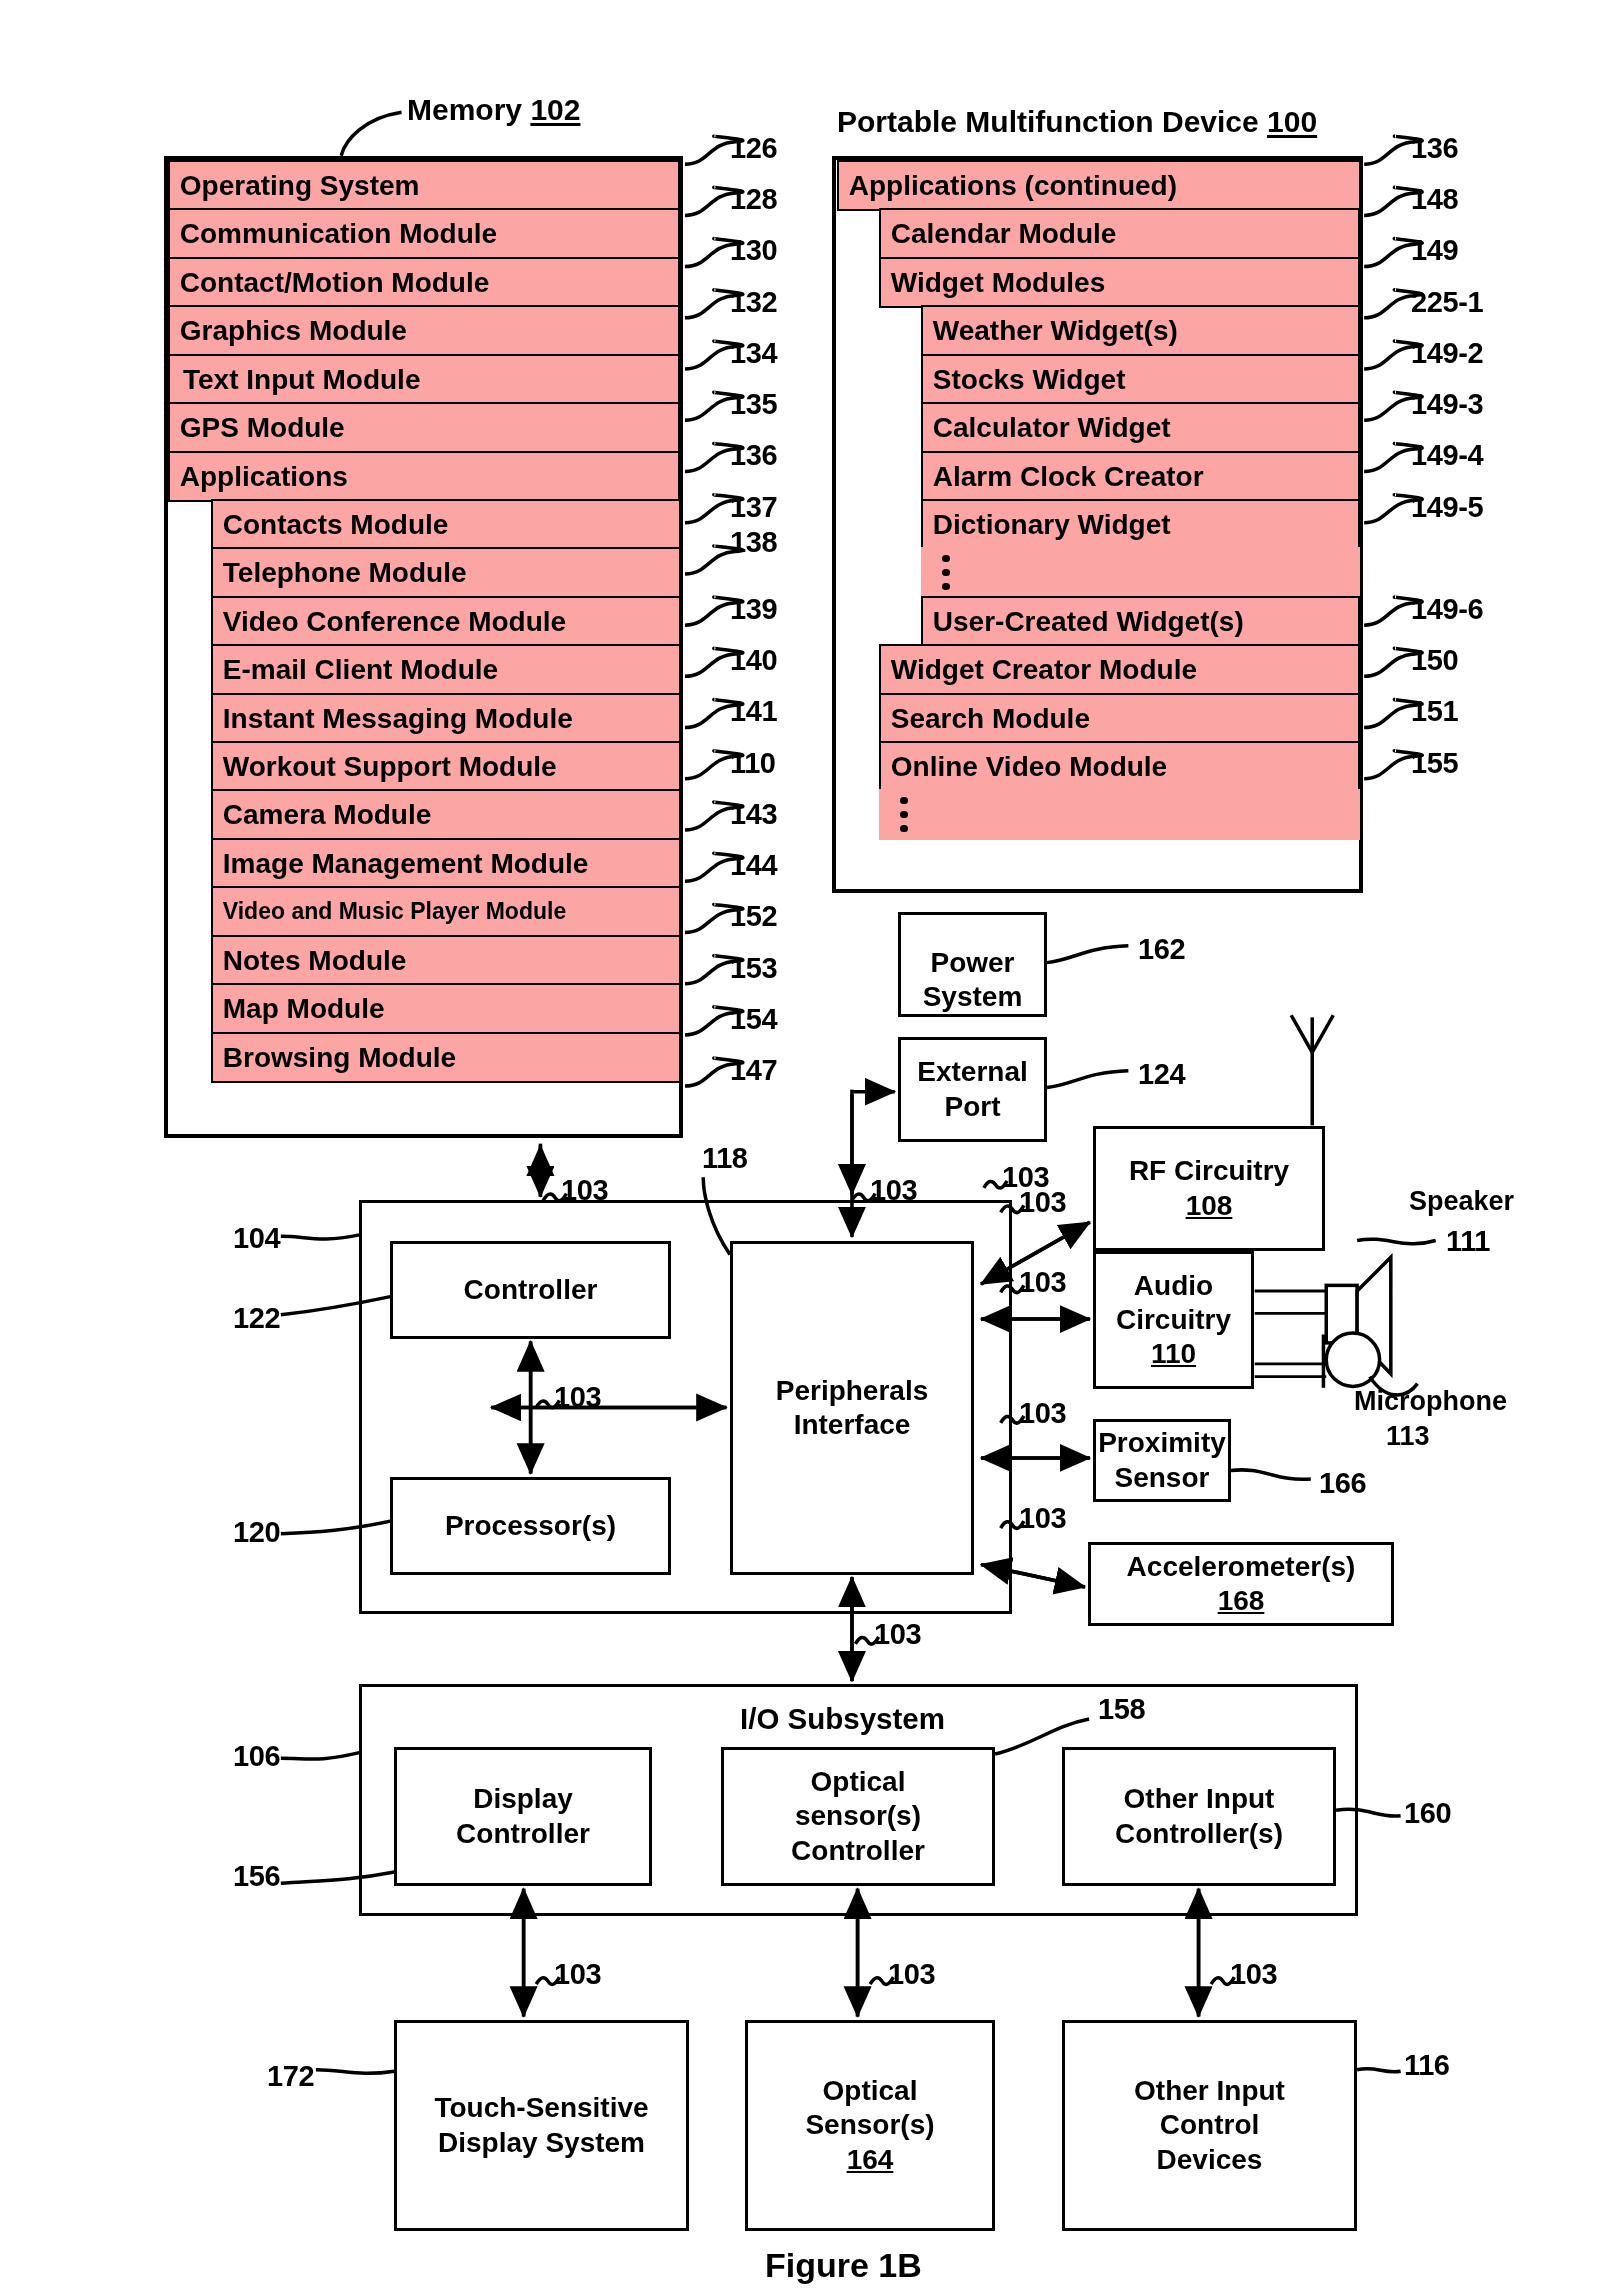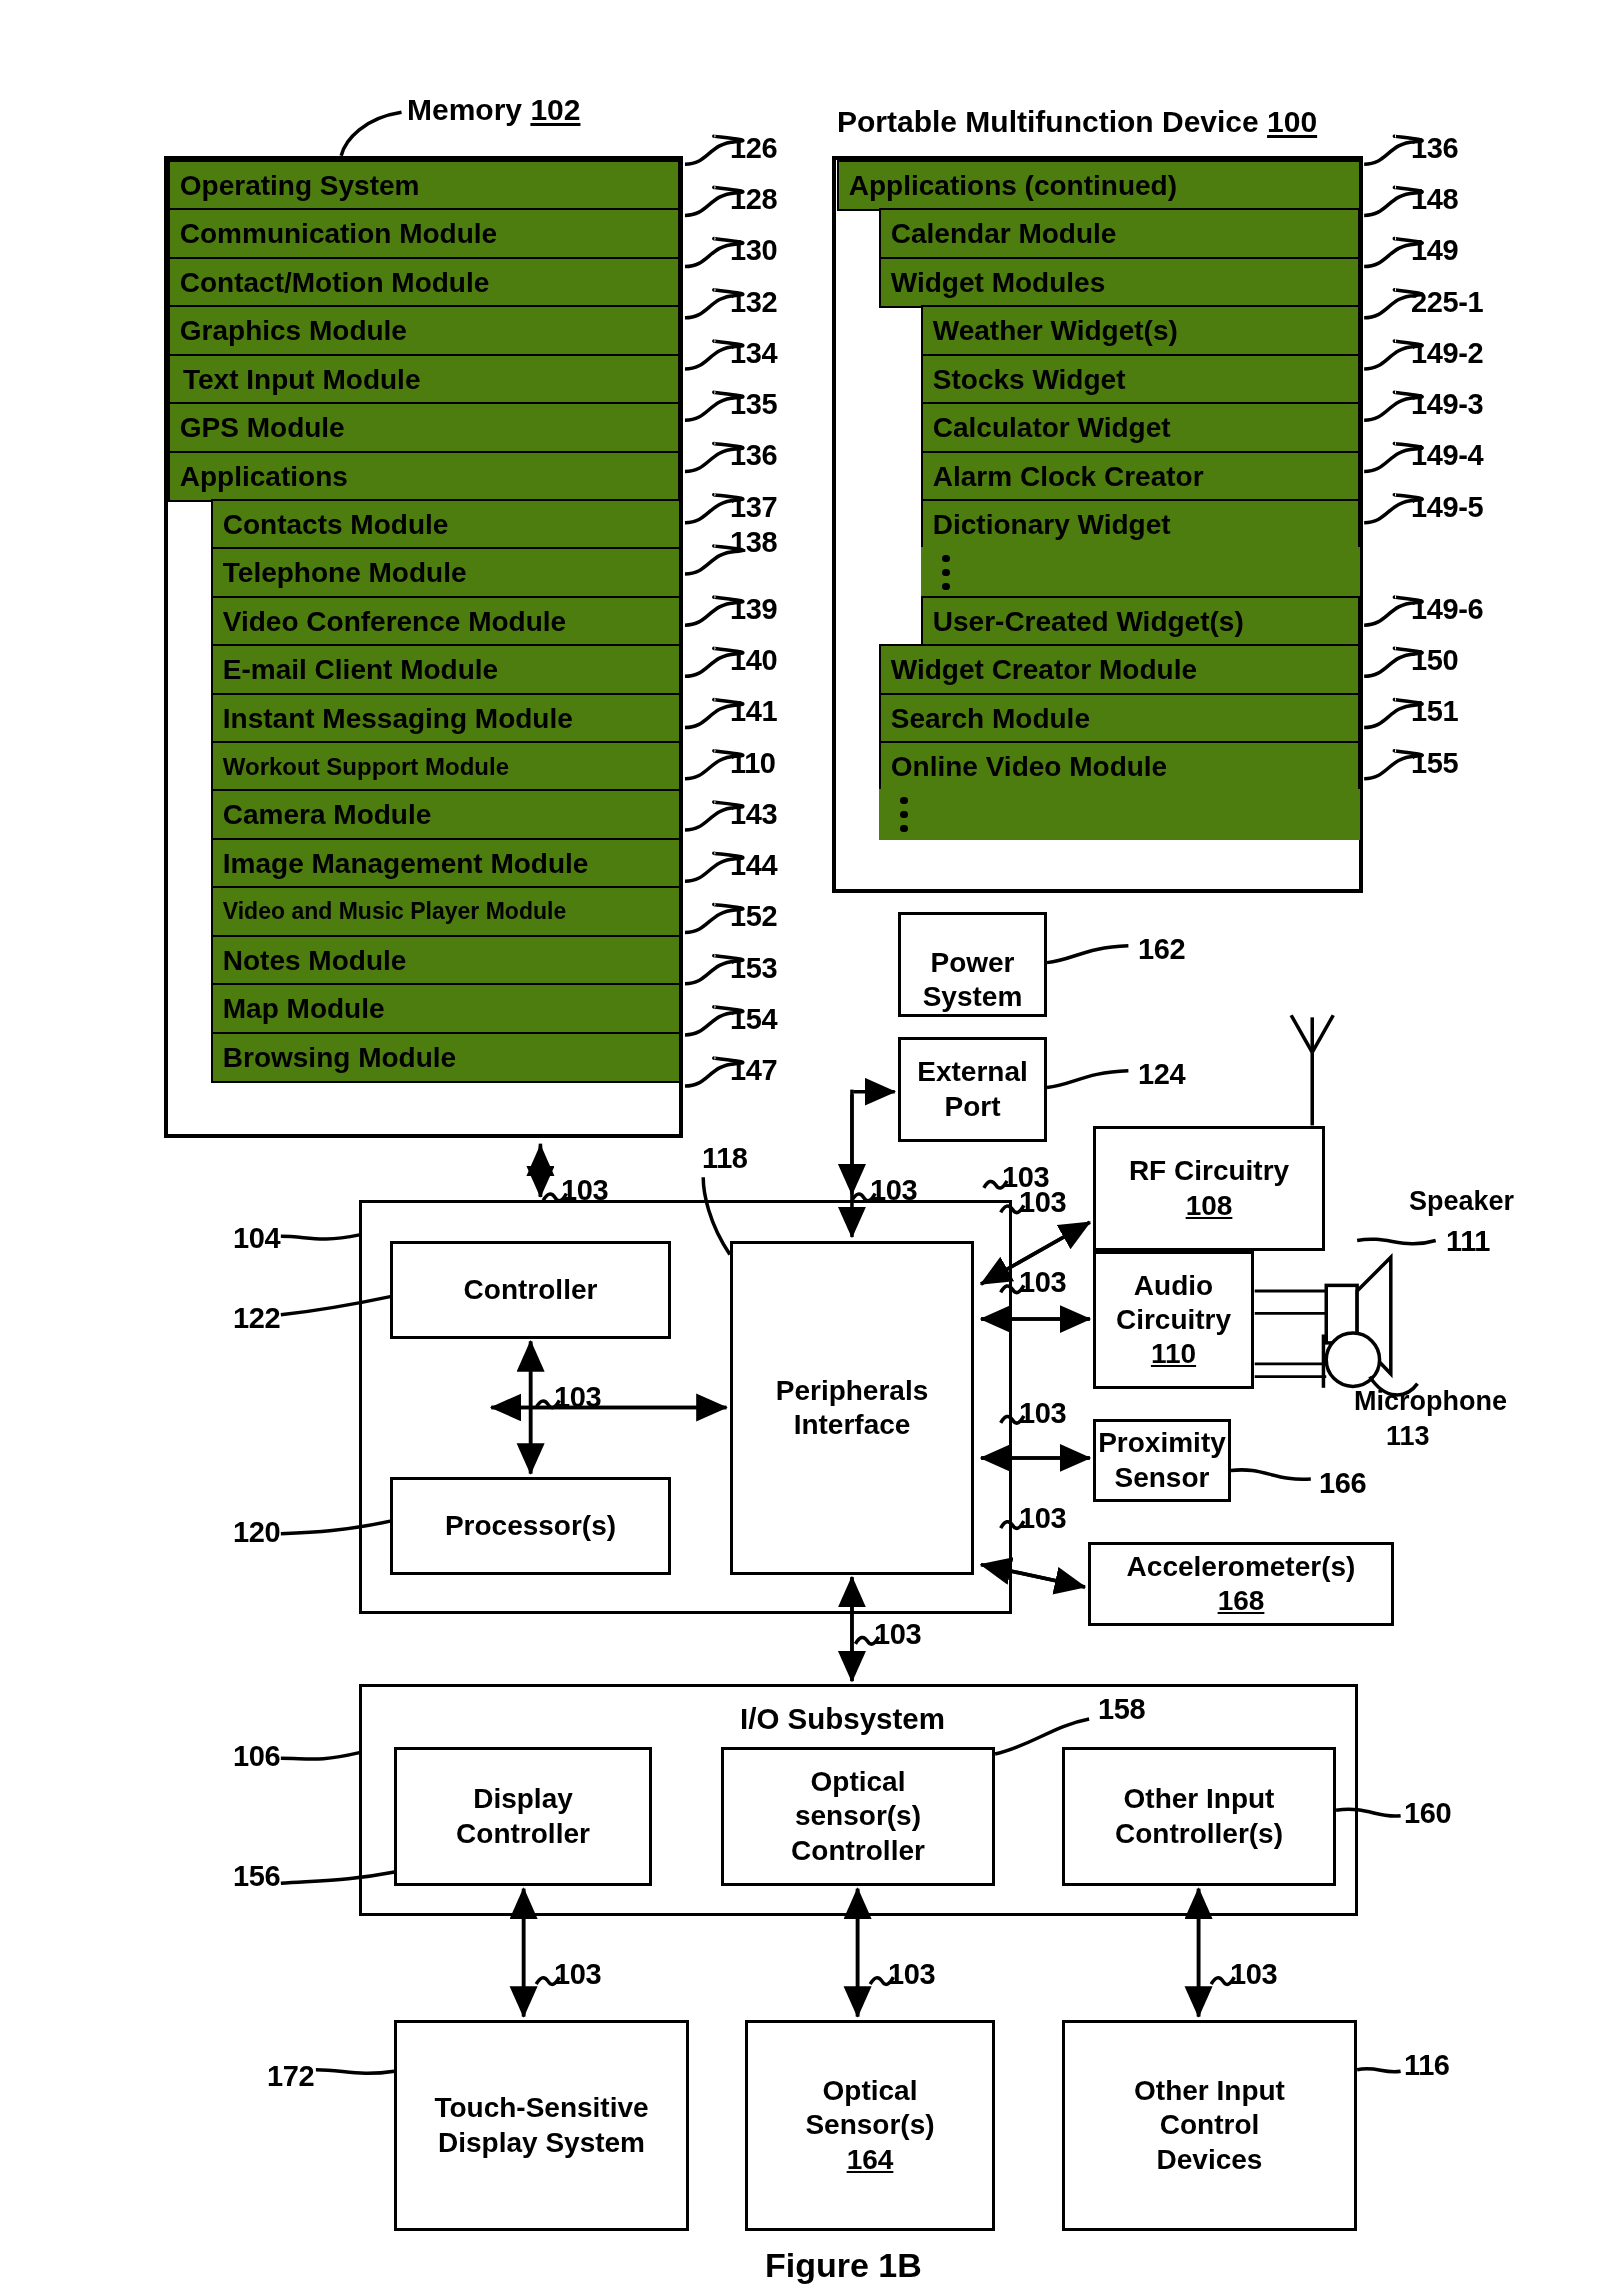--- a/index.html
+++ b/index.html
@@ -20,21 +20,21 @@
   .box{
     position:absolute;
     border:3.5px solid #000;
     box-sizing:border-box;
     background:#fff;
   }
   .row{
     position:absolute;
     border:2.8px solid #000;
     box-sizing:border-box;
-    background:#4d7c0f;
+    background:#fca5a5;
     display:flex;
     align-items:center;
     font-weight:bold;
     white-space:nowrap;
   }
   .row span{padding-left:9.8px;}
   .refnum{
     position:absolute;
     font-size:29px;
     font-weight:bold;
@@ -143,21 +143,21 @@
       <div class="row" style="left: 211px; top: 596px; width: 470px; height: 51px;">
         <span style="font-size: 28px;">Video Conference Module</span>
       </div>
       <div class="row" style="left: 211px; top: 644px; width: 470px; height: 51px;">
         <span style="font-size: 28px;">E-mail Client Module</span>
       </div>
       <div class="row" style="left: 211px; top: 693px; width: 470px; height: 51px;">
         <span style="font-size: 28px;">Instant Messaging Module</span>
       </div>
       <div class="row" style="left: 211px; top: 741px; width: 470px; height: 51px;">
-        <span style="font-size: 24px;">Workout Support Module</span>
+        <span style="font-size: 28px;">Workout Support Module</span>
       </div>
       <div class="row" style="left: 211px; top: 789px; width: 470px; height: 51px;">
         <span style="font-size: 28px;">Camera Module</span>
       </div>
       <div class="row" style="left: 211px; top: 838px; width: 470px; height: 51px;">
         <span style="font-size: 28px;">Image Management Module</span>
       </div>
       <div class="row" style="left: 211px; top: 886px; width: 470px; height: 51px;">
         <span style="font-size: 23px;">Video and Music Player Module</span>
       </div>

